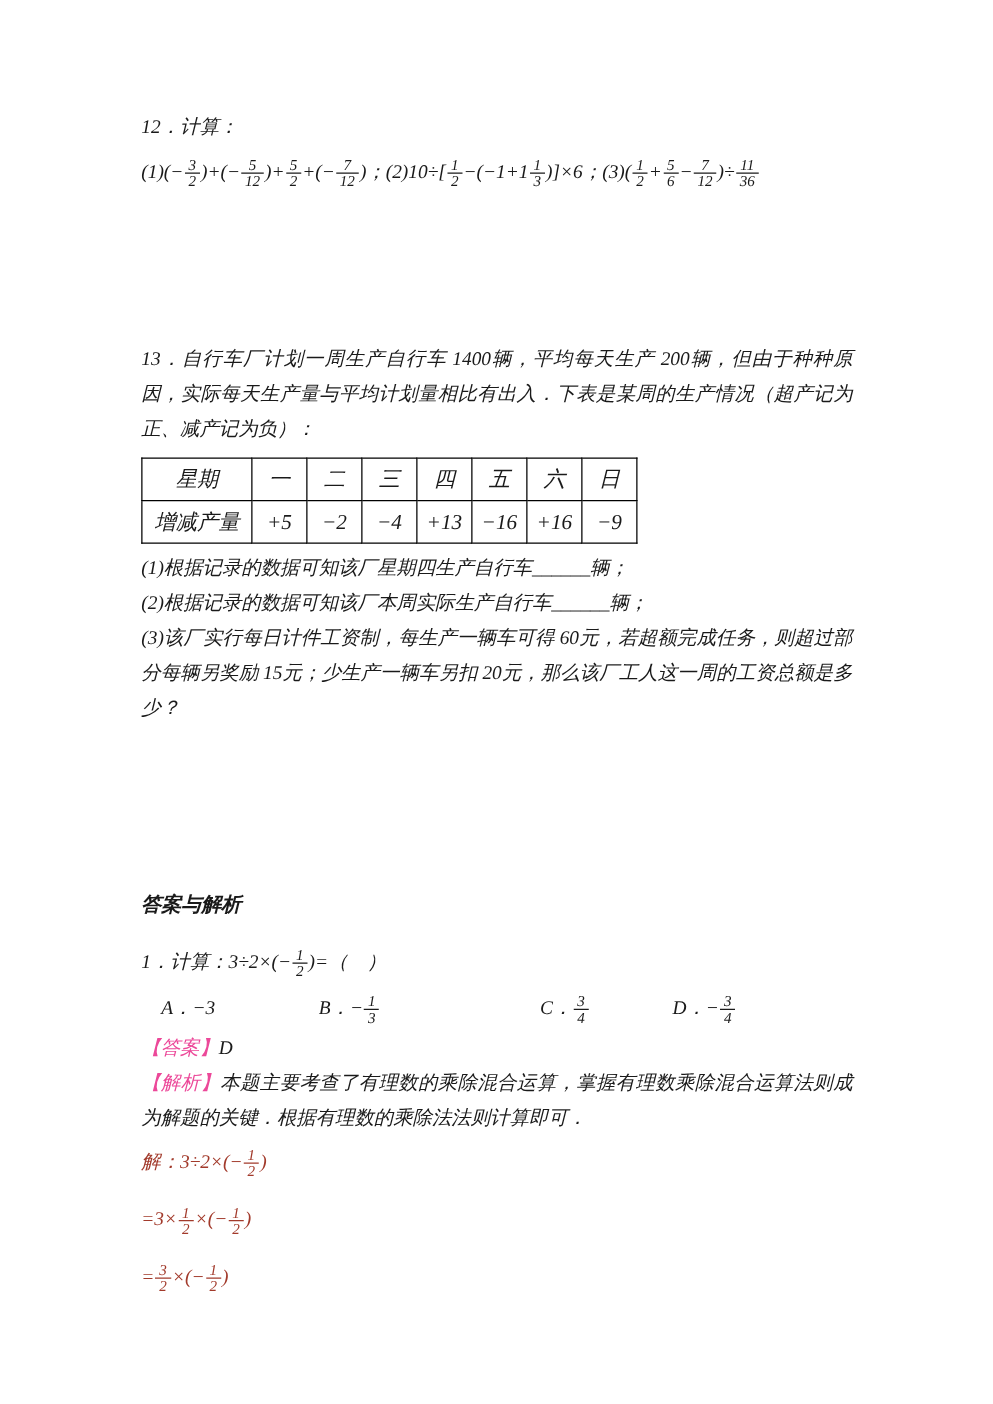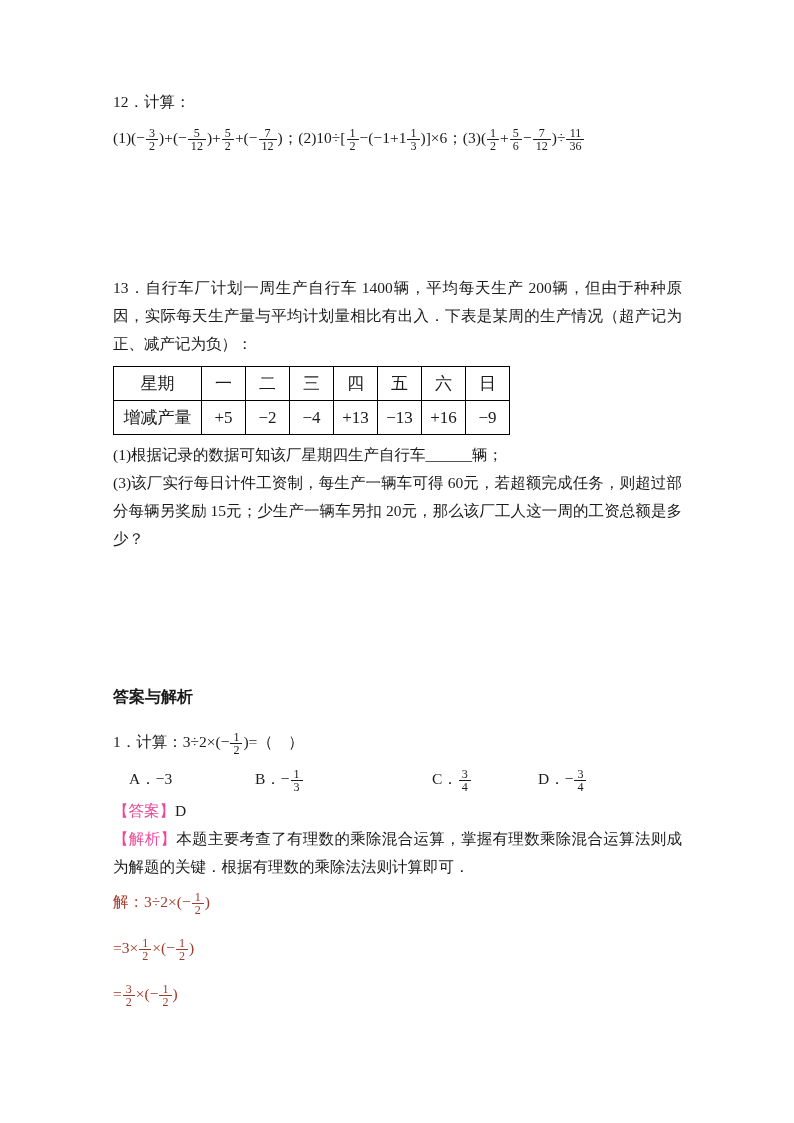--- a/index.html
+++ b/index.html
@@ -9,20 +9,21 @@
     font-family: "Liberation Serif", "DejaVu Serif", serif;
     color: #1a1a1a;
     font-size: 15.5px;
     position: relative;
     overflow: hidden;
   }
   .page {
     width: 794px; height: 1123px;
     padding: 88px 112px 0 113px;
     background: #ffffff;
+    font-style: italic;
   }
   .para { line-height: 28px; text-align: justify; }
   .math-line { line-height: 40px; text-align: left; }
   .frac {
     display: inline-block;
     vertical-align: -0.62em;
     text-align: center;
     line-height: 1.05;
     font-size: 0.78em;
     margin: 0 1px;
@@ -94,28 +95,29 @@
           <td class="col-day">五</td>
           <td class="col-day">六</td>
           <td class="col-day">日</td>
         </tr>
         <tr>
           <td class="col-label">增减产量</td>
           <td class="col-day">+5</td>
           <td class="col-day">−2</td>
           <td class="col-day">−4</td>
           <td class="col-day">+13</td>
-          <td class="col-day">−13</td>
+          <td class="col-day">−16</td>
           <td class="col-day">+16</td>
           <td class="col-day">−9</td>
         </tr>
       </tbody>
     </table>
 
     <p class="para">(1)根据记录的数据可知该厂星期四生产自行车______辆；</p>
+    <p class="para">(2)根据记录的数据可知该厂本周实际生产自行车______辆；</p>
     <p class="para">(3)该厂实行每日计件工资制，每生产一辆车可得 60元，若超额完成任务，则超过部分每辆另奖励 15元；少生产一辆车另扣 20元，那么该厂工人这一周的工资总额是多少？</p>
   </section>
 
   <div class="spacer-work-2"></div>
 
   <section>
     <h2 class="answers-heading">答案与解析</h2>
 
     <p class="para math-line q1-stem"><span>1．计算：</span><span>3÷2×(−<span class="frac"><span class="num">1</span><span class="den">2</span></span>)=（　）</span></p>
 

